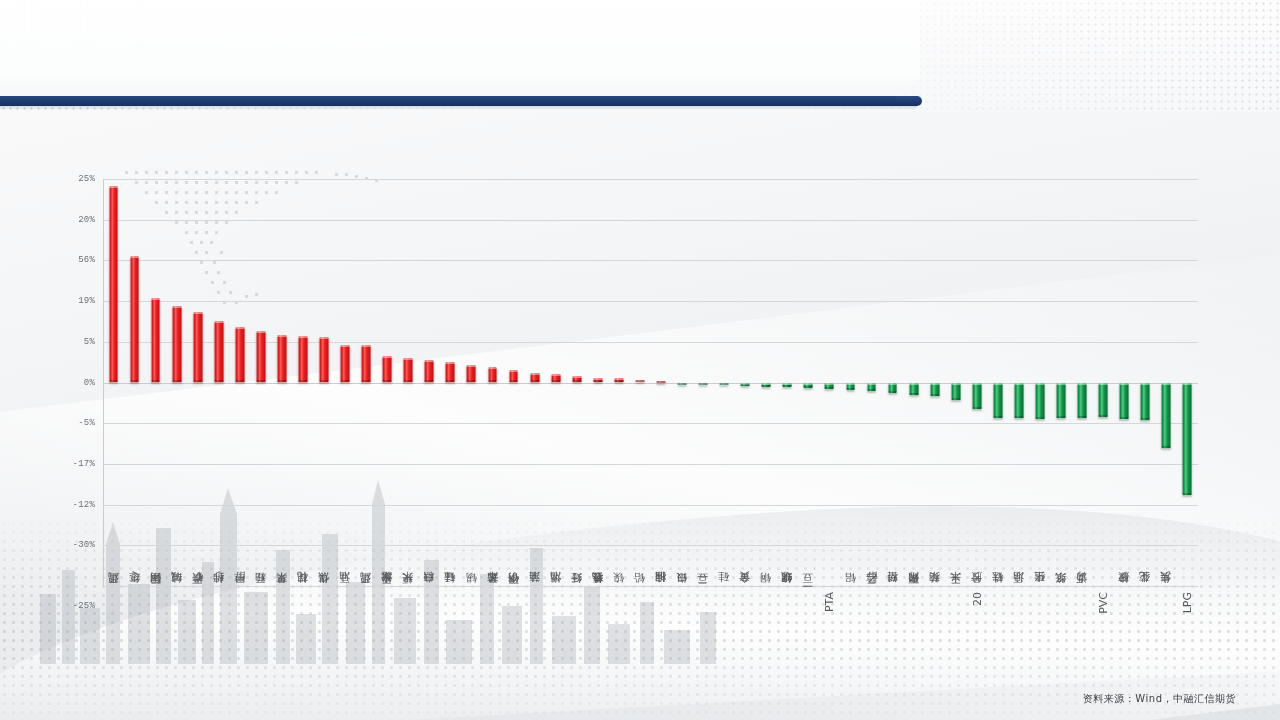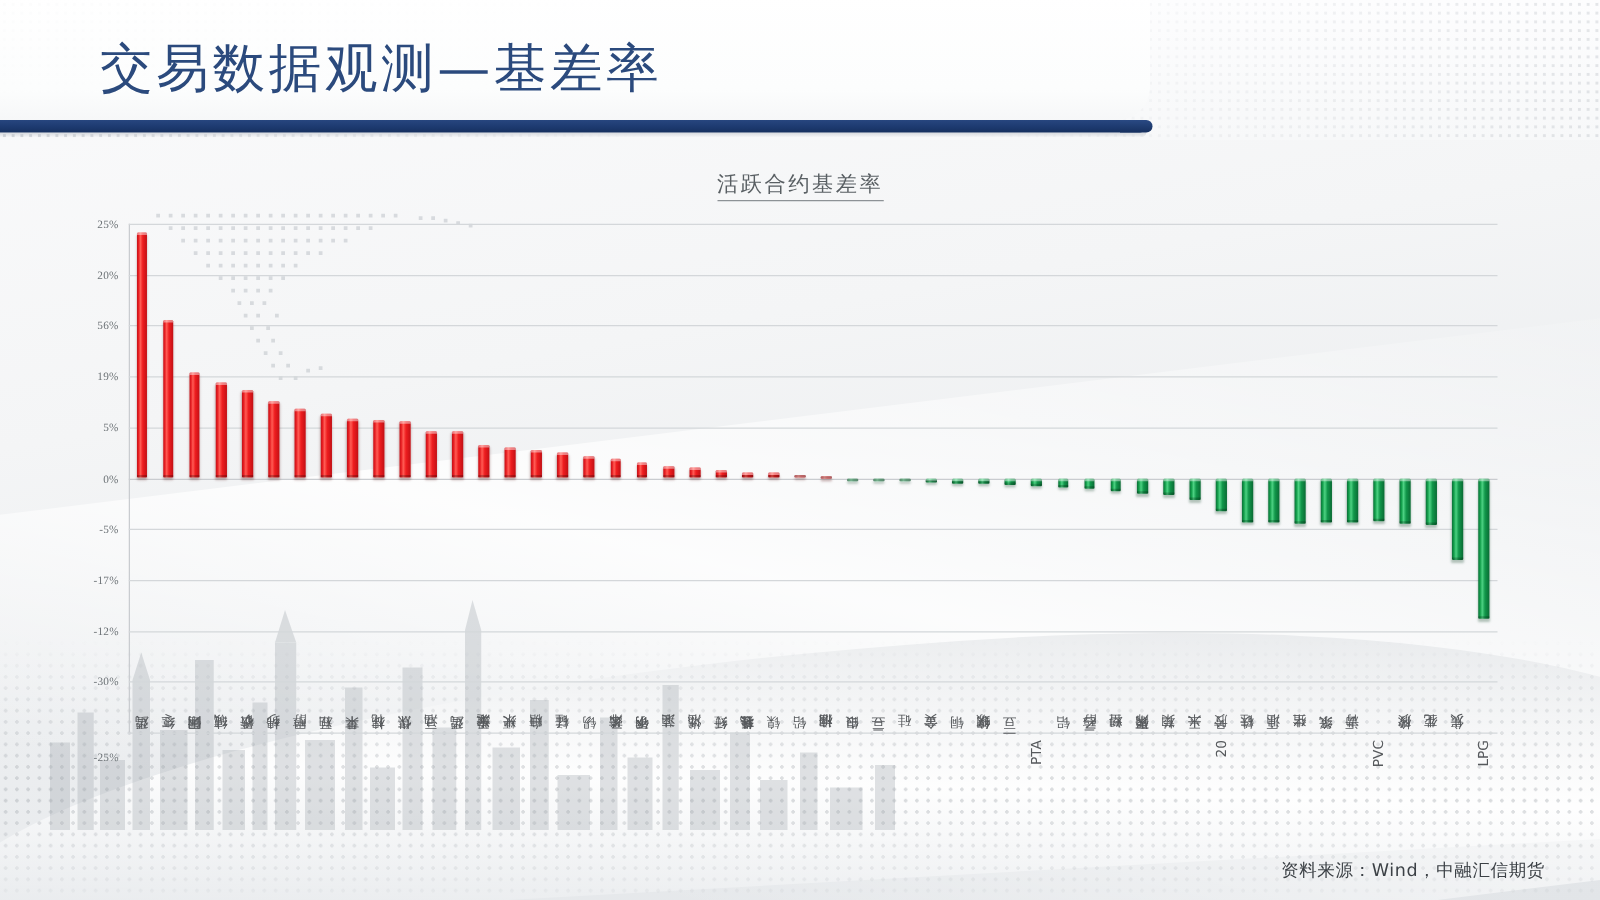--- a/index.html
+++ b/index.html
@@ -97,21 +97,21 @@
   .plot {
     position: absolute; left: 103px; top: 67px; width: 1095px; height: 407px;
   }
   .gridline { position: absolute; left: 0; width: 100%; height: 1px; background: #d4d7da; }
   .zeroline { position: absolute; left: 0; width: 100%; height: 1px; background: #c9ccd0; }
   .axis-left { position: absolute; left: 0; top: 0; width: 1px; height: 100%; background: #c9ccd0; }
 
   .ylabel {
     position: absolute; right: 1103px; width: 46px; text-align: right;
     font-size: 9px; color: #6c7276; transform: translateY(-50%);
-    font-family: Liberation Serif, serif; letter-spacing: .2px;
+    font-family: Liberation Mono, monospace; letter-spacing: .2px;
     white-space: nowrap;
   }
 
   .bars { position: absolute; inset: 0; }
   .bar-slot { position: absolute; top: 0; height: 100%; }
   .bar {
     position: absolute; left: 50%; transform: translateX(-50%);
     border-radius: 1px;
   }
   .bar.pos {
@@ -137,21 +137,21 @@
     transform: translateX(-50%) rotate(180deg);
     font-size: 11px; color: #56595c; line-height: 11px;
     font-family: "DejaVu Sans","Liberation Sans",sans-serif;
     letter-spacing: 0px; white-space: nowrap;
     margin-top: 6px;
   }
 
   
   .source {
     position: absolute; right: 44px; bottom: 14px;
-    font-size: 14px; color: #3c4146; letter-spacing: .5px;
+    font-size: 10px; color: #3c4146; letter-spacing: .5px;
     font-family: "DejaVu Sans","Liberation Sans",sans-serif;
   }
 </style>
 </head>
 <body>
 
 <div class="slide">
 
   <div class="sweep"></div>
   <div class="sweep2"></div>
@@ -302,27 +302,23 @@
       </g>
     </g>
   </svg>
 
   <div class="header-zone">
     <div class="header-dots"></div>
     <div class="title-bar-white"></div>
     <div class="title-rule-shadow"></div>
     <div class="title-rule"></div>
     <div class="title-rule-cap"></div>
-    <div class="slide-title">交易数据观测—基差率</div>
   </div>
 
   <div class="chart-wrap">
-    <div class="chart-title">
-      <span>活跃合约基差率</span>
-    </div>
 
     <div class="plot">
       <div class="axis-left"></div>
       <div id="gridlines">
           <div class="gridline" style="top: 0px;"></div>
           <div class="gridline" style="top: 40.7px;"></div>
           <div class="gridline" style="top: 81.4px;"></div>
           <div class="gridline" style="top: 122.1px;"></div>
           <div class="gridline" style="top: 162.8px;"></div>
           <div class="zeroline" style="top: 203.5px;"></div>

